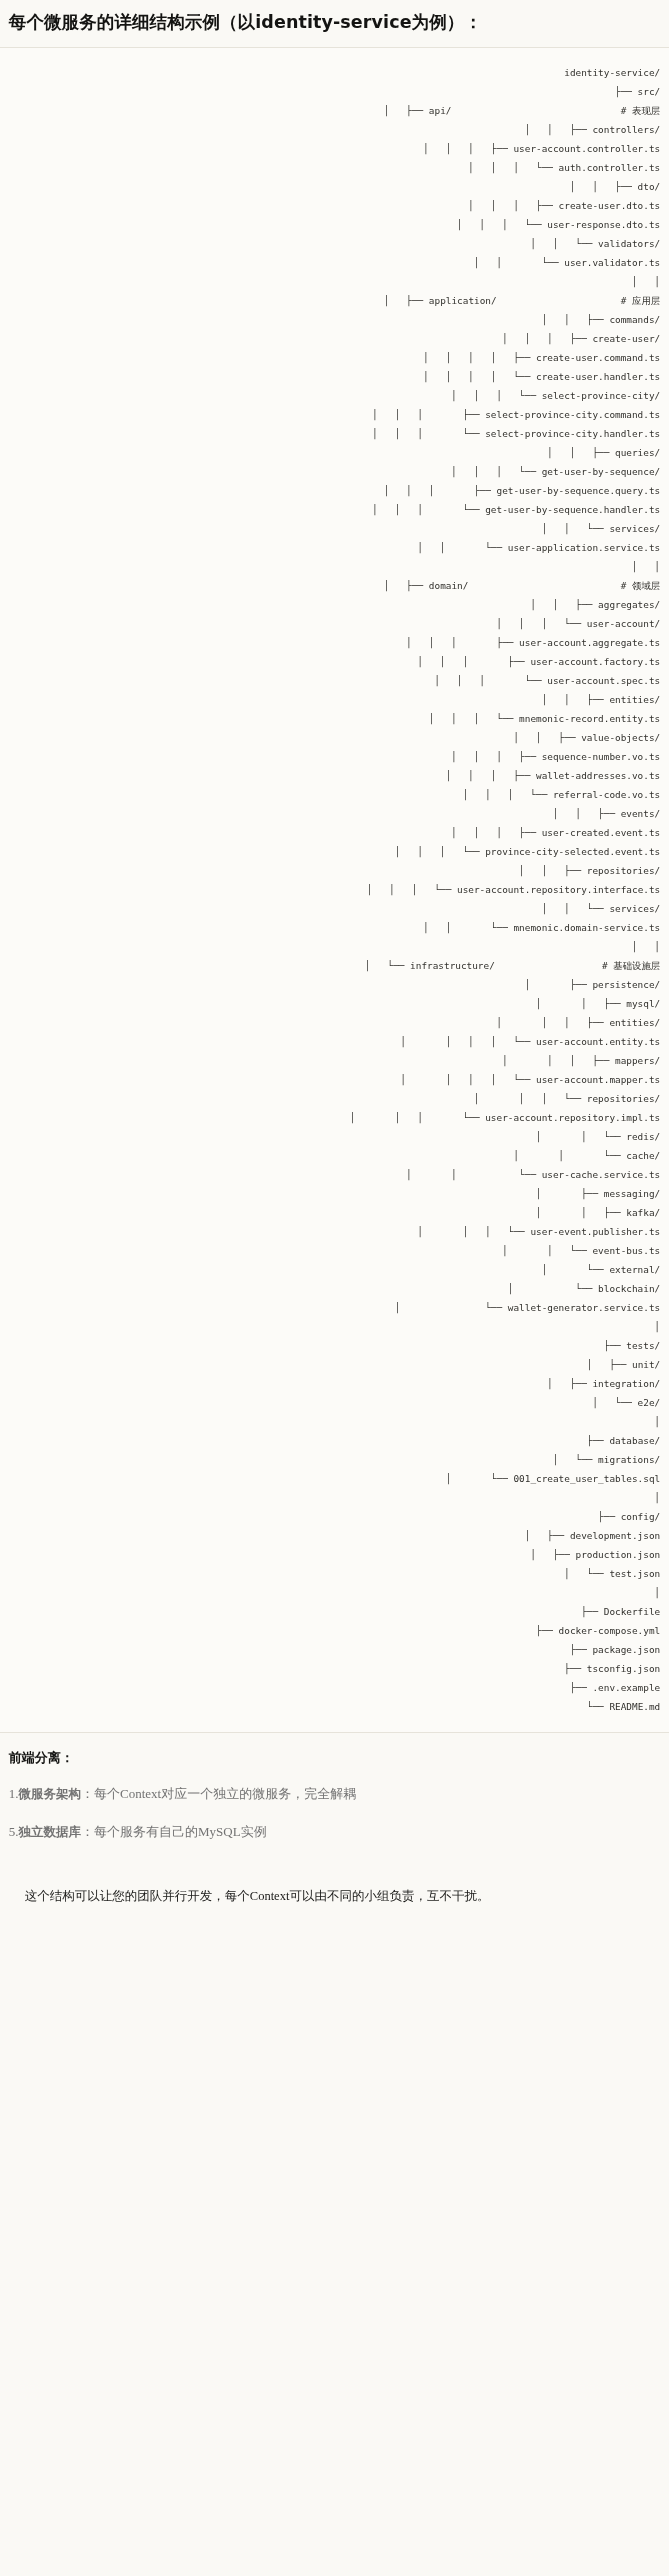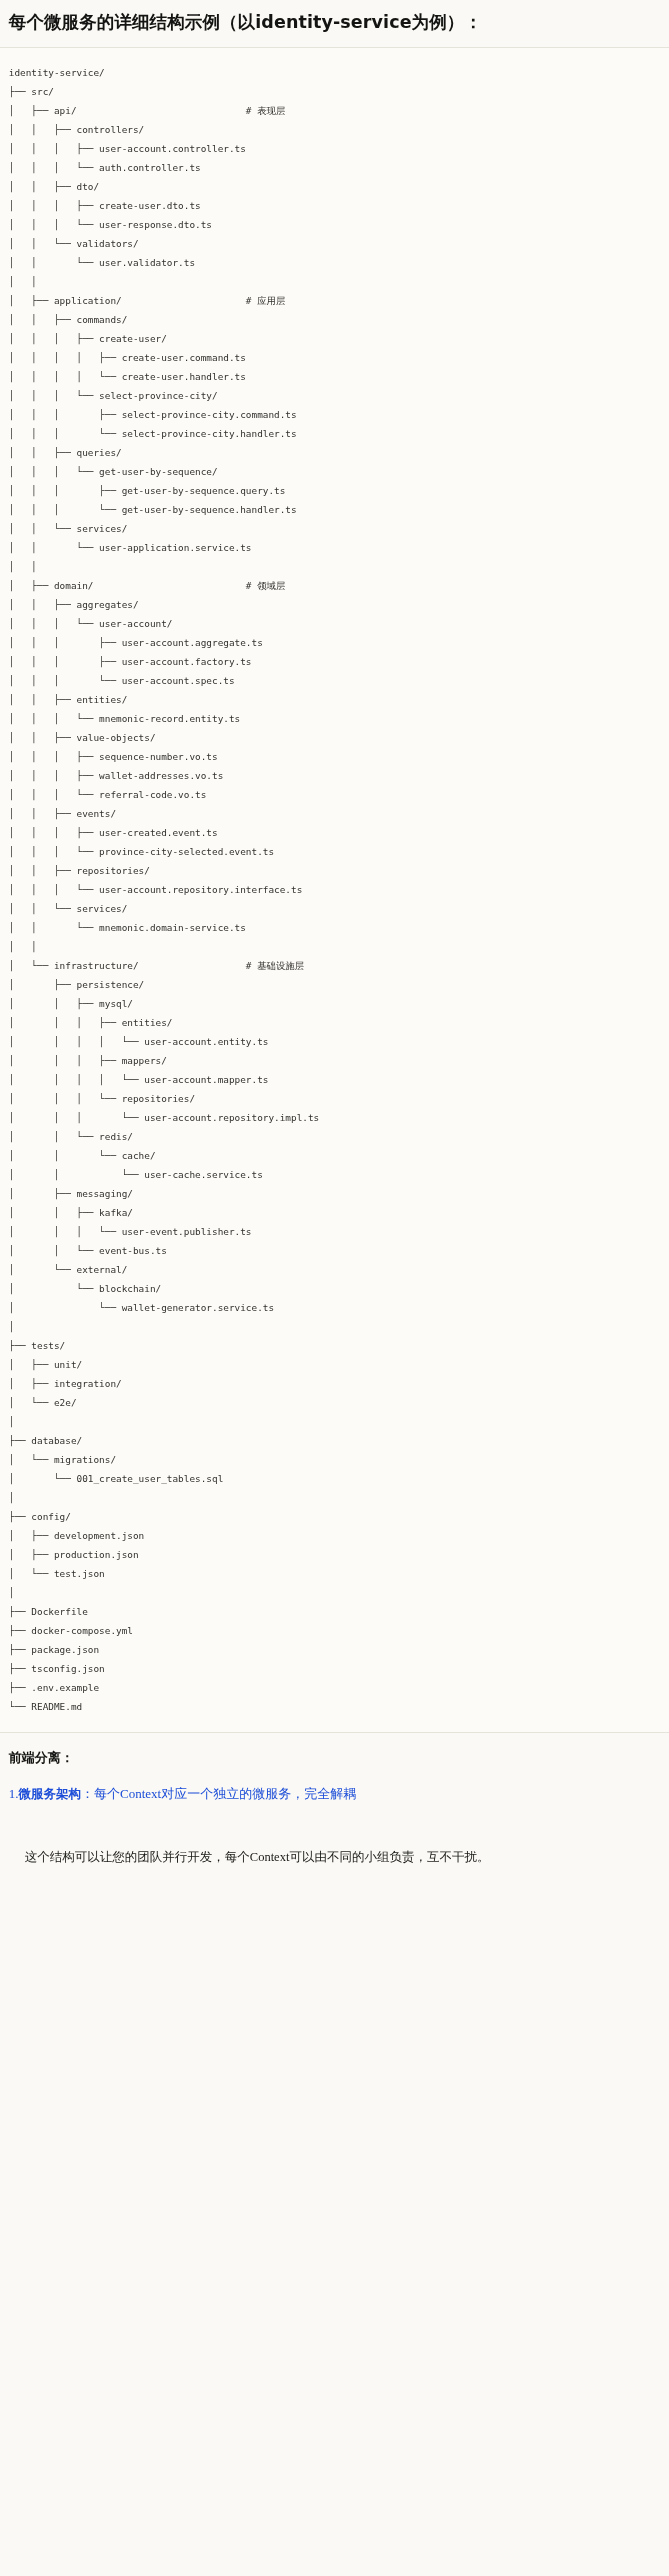--- a/index.html
+++ b/index.html
@@ -41,20 +41,21 @@
     margin: 0 0 0 0;
     width: 100%;
   }
 
   
   .codeblock {
     background: #fcfbf8;
     padding: 15px 8.8px 16.3px 8.8px;
     margin: 0;
     overflow: hidden;
+    text-align: right;
   }
   .tree {
     font-family: "DejaVu Sans Mono", "Liberation Mono", monospace;
     font-size: 9.4px;
     line-height: 19px;
     white-space: pre;
     color: #32312d;
     margin: 0;
     letter-spacing: 0px;
     tab-size: 4;
@@ -68,21 +69,21 @@
     font-family: "DejaVu Sans", "Liberation Sans", sans-serif;
     font-weight: bold;
     font-size: 13px;
     margin: 3.8px 0 16.3px 0;
     color: #141412;
   }
   .note-item {
     font-size: 13px;
     line-height: 1.5;
     margin: 0 0 19px 0;
-    color: #1d4ed8;
+    color: #737373;
   }
   .note-item .num {
     font-family: "Liberation Serif", serif;
   }
   .note-item .term {
     font-weight: bold;
     font-family: "DejaVu Sans", "Liberation Sans", sans-serif;
     font-size: 12.5px;
   }
   .note-item .desc {
@@ -202,20 +203,23 @@
 
     <div class="notes-title">前端分离：</div>
 
     <p class="note-item">
       <span class="num">1.</span><span class="term">微服务架构</span><span class="desc">：</span><span class="desc">每个Context对应一个独立的微服务，完全解耦</span>
     </p>
 
 
 
 
+    <p class="note-item">
+      <span class="num">5.</span><span class="term">独立数据库</span><span class="desc">：</span><span class="desc">每个服务有自己的MySQL实例</span>
+    </p>
 
 
   </div>
 
   <p class="closing">这个结构可以让您的团队并行开发，每个Context可以由不同的小组负责，互不干扰。</p>
 
 </div>
 
 
 </body></html>

